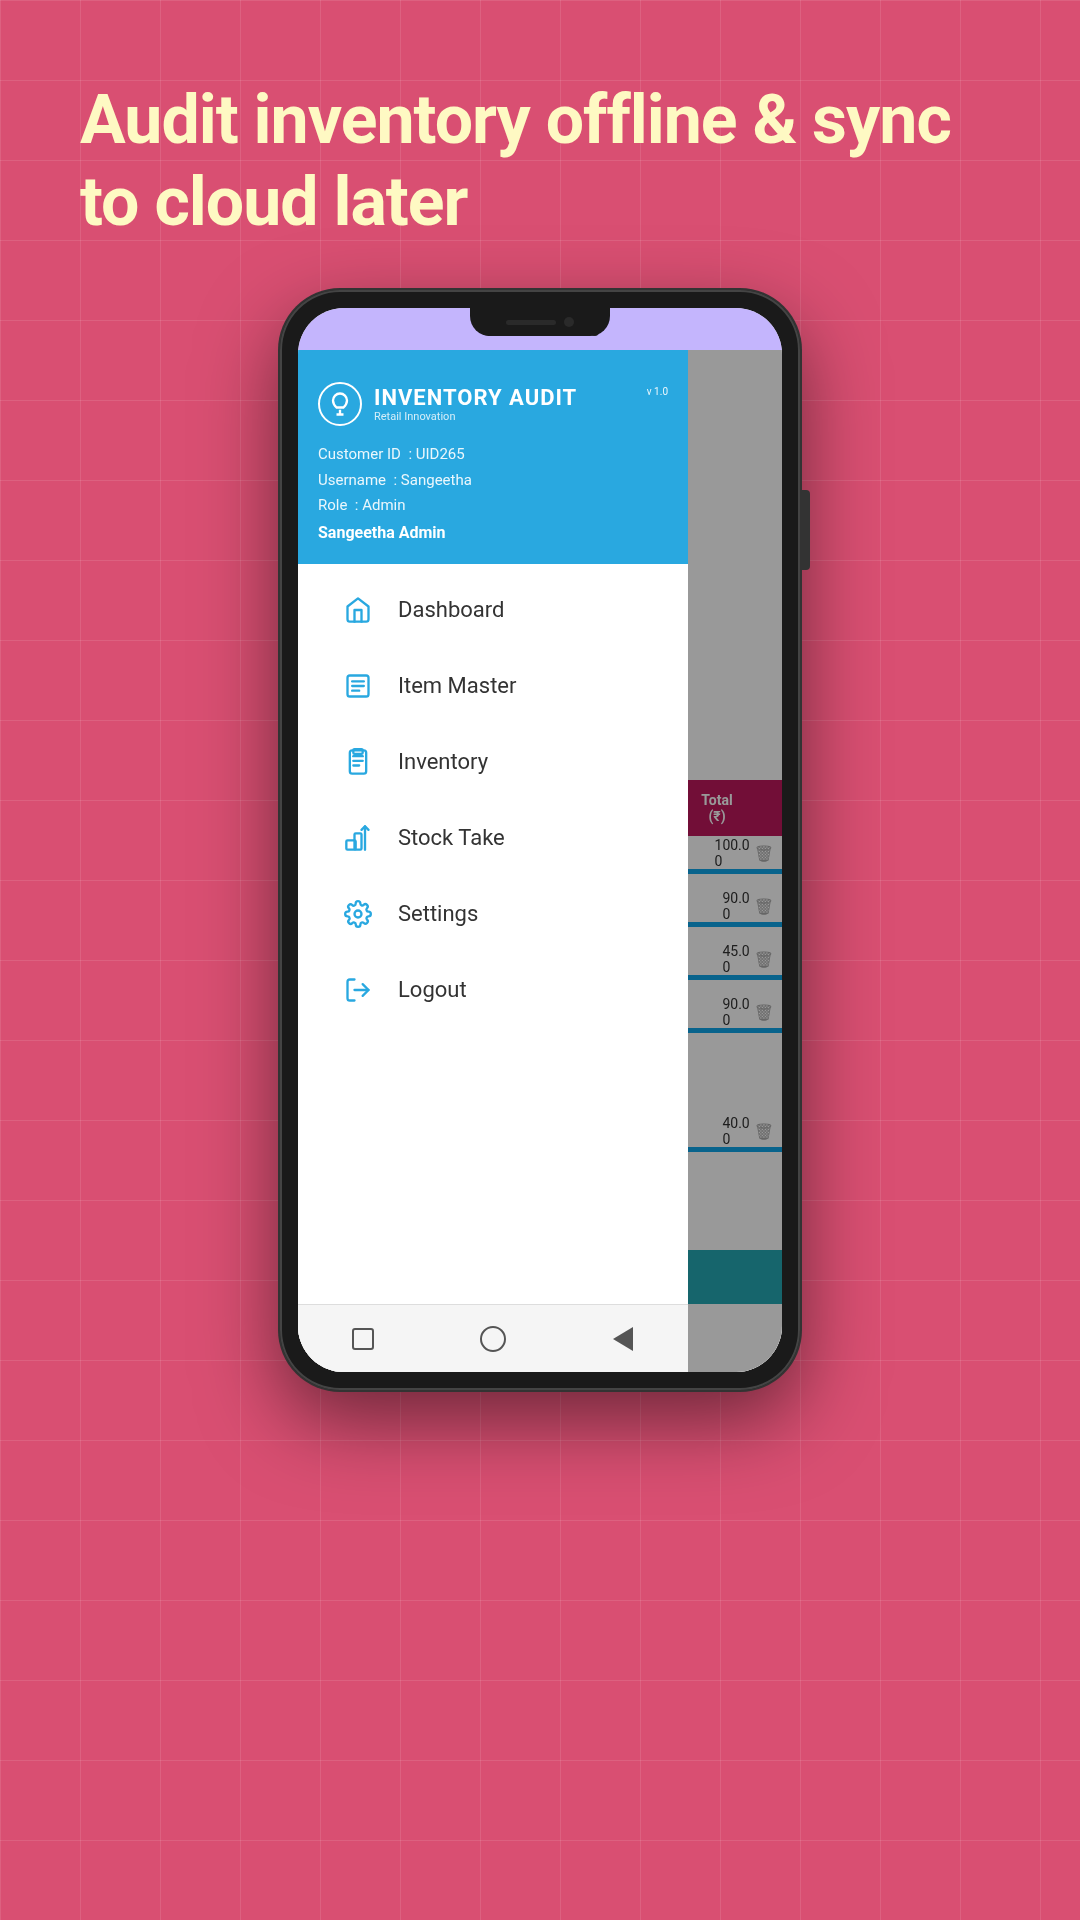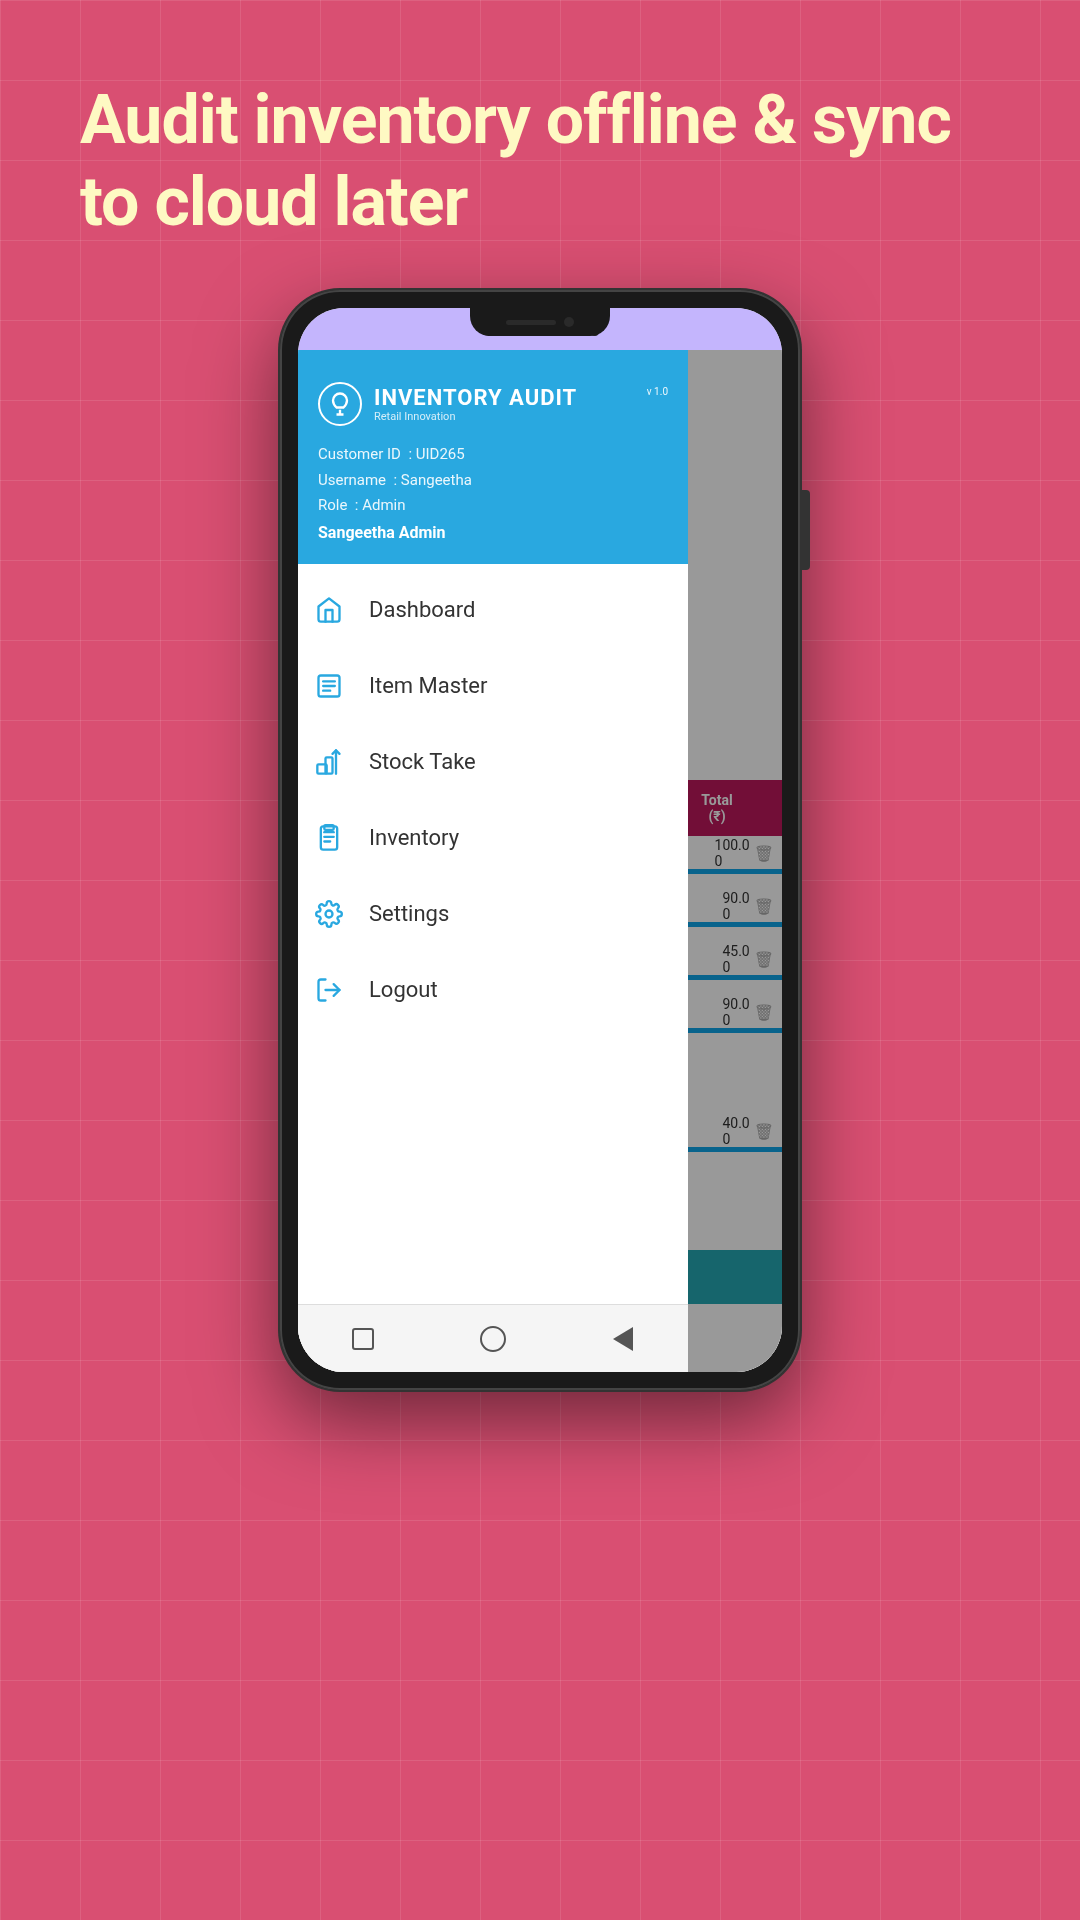--- a/index.html
+++ b/index.html
@@ -279,21 +279,21 @@
     .drawer-menu {
       flex: 1;
       padding: 8px 0;
       overflow-y: auto;
     }
 
     .menu-item {
       display: flex;
       align-items: center;
       gap: 24px;
-      padding: 22px 15px;
+      padding: 22px 44px;
       cursor: pointer;
       transition: background 0.15s;
     }
 
     .menu-icon {
       width: 32px;
       height: 32px;
       color: #29a8e0;
       display: flex;
       align-items: center;
@@ -474,40 +474,40 @@
                   <line x1="7" y1="12" x2="17" y2="12"></line>
                   <line x1="7" y1="16" x2="13" y2="16"></line>
                 </svg>
               </div>
               <span class="menu-label">Item Master</span>
             </div>
 
             <div class="menu-item">
               <div class="menu-icon">
                 <svg width="28" height="28" viewBox="0 0 24 24" fill="none" stroke="#29a8e0" stroke-width="2" stroke-linecap="round" stroke-linejoin="round">
-                  <rect x="2" y="14" width="8" height="8" rx="1"></rect>
-                  <rect x="9" y="8" width="6" height="14" rx="1"></rect>
-                  <path d="M18 2v20"></path>
-                  <path d="M15 5l3-3 3 3"></path>
-                </svg>
-              </div>
-              <span class="menu-label">Stock Take</span>
-            </div>
-
-            <div class="menu-item">
-              <div class="menu-icon">
-                <svg width="28" height="28" viewBox="0 0 24 24" fill="none" stroke="#29a8e0" stroke-width="2" stroke-linecap="round" stroke-linejoin="round">
                   <rect x="5" y="2" width="14" height="20" rx="2"></rect>
                   <line x1="8" y1="7" x2="16" y2="7"></line>
                   <line x1="8" y1="11" x2="16" y2="11"></line>
                   <line x1="8" y1="15" x2="13" y2="15"></line>
                   <rect x="8" y="1" width="8" height="4" rx="1"></rect>
                 </svg>
               </div>
               <span class="menu-label">Inventory</span>
+            </div>
+
+            <div class="menu-item">
+              <div class="menu-icon">
+                <svg width="28" height="28" viewBox="0 0 24 24" fill="none" stroke="#29a8e0" stroke-width="2" stroke-linecap="round" stroke-linejoin="round">
+                  <rect x="2" y="14" width="8" height="8" rx="1"></rect>
+                  <rect x="9" y="8" width="6" height="14" rx="1"></rect>
+                  <path d="M18 2v20"></path>
+                  <path d="M15 5l3-3 3 3"></path>
+                </svg>
+              </div>
+              <span class="menu-label">Stock Take</span>
             </div>
 
             <div class="menu-item">
               <div class="menu-icon">
                 <svg width="28" height="28" viewBox="0 0 24 24" fill="none" stroke="#29a8e0" stroke-width="2" stroke-linecap="round" stroke-linejoin="round">
                   <circle cx="12" cy="12" r="3"></circle>
                   <path d="M19.4 15a1.65 1.65 0 0 0 .33 1.82l.06.06a2 2 0 0 1-2.83 2.83l-.06-.06a1.65 1.65 0 0 0-1.82-.33 1.65 1.65 0 0 0-1 1.51V21a2 2 0 0 1-4 0v-.09A1.65 1.65 0 0 0 9 19.4a1.65 1.65 0 0 0-1.82.33l-.06.06a2 2 0 0 1-2.83-2.83l.06-.06A1.65 1.65 0 0 0 4.68 15a1.65 1.65 0 0 0-1.51-1H3a2 2 0 0 1 0-4h.09A1.65 1.65 0 0 0 4.6 9a1.65 1.65 0 0 0-.33-1.82l-.06-.06a2 2 0 0 1 2.83-2.83l.06.06A1.65 1.65 0 0 0 9 4.68a1.65 1.65 0 0 0 1-1.51V3a2 2 0 0 1 4 0v.09a1.65 1.65 0 0 0 1 1.51 1.65 1.65 0 0 0 1.82-.33l.06-.06a2 2 0 0 1 2.83 2.83l-.06.06A1.65 1.65 0 0 0 19.4 9a1.65 1.65 0 0 0 1.51 1H21a2 2 0 0 1 0 4h-.09a1.65 1.65 0 0 0-1.51 1z"></path>
                 </svg>
               </div>
               <span class="menu-label">Settings</span>

